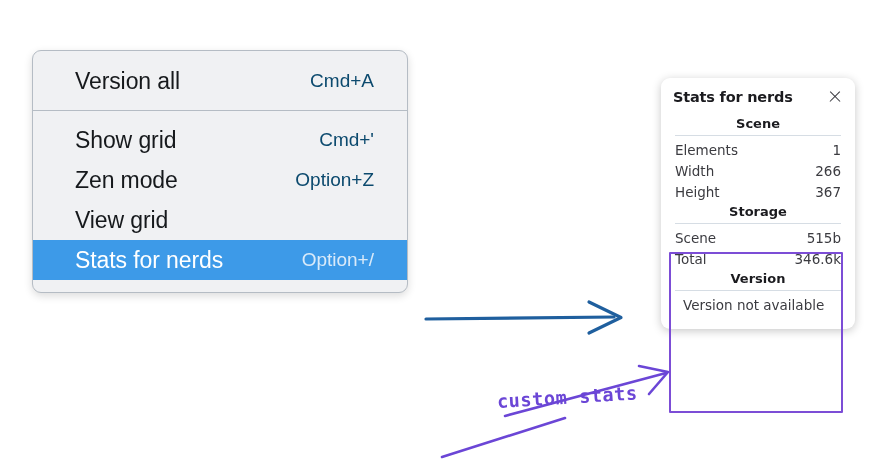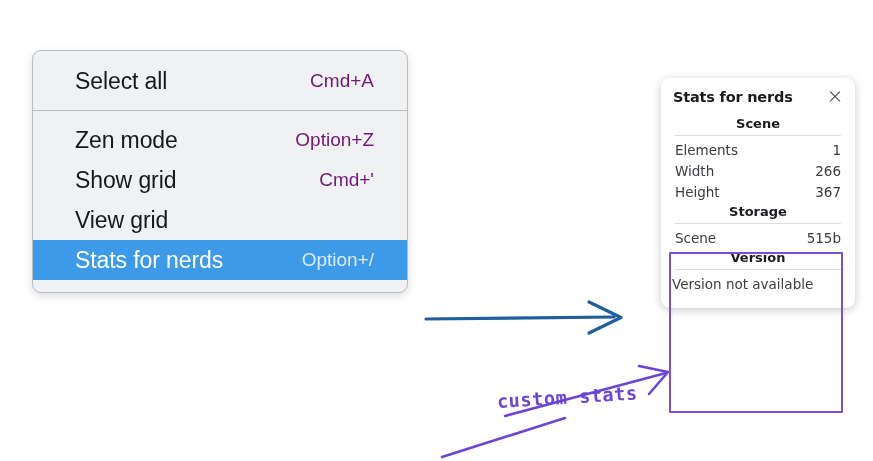--- a/index.html
+++ b/index.html
@@ -47,21 +47,21 @@
     cursor: default;
   }
   .menu-item .label {
     font-size: 23px;
     color: #16191c;
     letter-spacing: -0.1px;
     white-space: nowrap;
   }
   .menu-item .shortcut {
     font-size: 19px;
-    color: #701a75;
+    color: #0c4a6e;
     white-space: nowrap;
   }
   .menu-item.highlighted {
     background: #3d9ae8;
   }
   .menu-item.highlighted .label { color: #ffffff; }
   .menu-item.highlighted .shortcut { color: #d9eaf9; }
 
   
   #stats-panel {
@@ -126,21 +126,21 @@
     align-items: flex-end;
     font-size: 13.5px;
     color: #3b3b40;
     padding: 2.5px 3px;
   }
   .stat-row .k { white-space: nowrap; }
   .stat-row .v { white-space: nowrap; }
   .version-row {
     font-size: 13.5px;
     color: #3b3b40;
-    padding: 3px 0;
+    padding: 3px 11px;
     white-space: nowrap;
   }
 
   
   #custom-stats-box {
     position: absolute;
     left: 669px;
     top: 252px;
     width: 174px;
     height: 161px;
@@ -186,35 +186,35 @@
     white-space: nowrap;
   }
 </style>
 </head>
 <body>
 
 <div id="context-menu">
 
   <div class="menu-group first">
     <div class="menu-item">
-      <span class="label">Select all</span>
+      <span class="label">Version all</span>
       <span class="shortcut">Cmd+A</span>
     </div>
   </div>
 
   <div class="menu-sep"></div>
 
   <div class="menu-group second">
+    <div class="menu-item">
+      <span class="label">Show grid</span>
+      <span class="shortcut">Cmd+'</span>
+    </div>
     <div class="menu-item">
       <span class="label">Zen mode</span>
       <span class="shortcut">Option+Z</span>
-    </div>
-    <div class="menu-item">
-      <span class="label">Show grid</span>
-      <span class="shortcut">Cmd+'</span>
     </div>
     <div class="menu-item">
       <span class="label">View grid</span>
     </div>
     <div class="menu-item highlighted">
       <span class="label">Stats for nerds</span>
       <span class="shortcut">Option+/</span>
     </div>
   </div>
 
@@ -240,20 +240,24 @@
   <div class="stat-row">
     <span class="k">Height</span>
     <span class="v">367</span>
   </div>
 
   <div class="section-head">Storage</div>
   <div class="hairline"></div>
   <div class="stat-row">
     <span class="k">Scene</span>
     <span class="v">515b</span>
+  </div>
+  <div class="stat-row">
+    <span class="k">Total</span>
+    <span class="v">346.6k</span>
   </div>
 
   <div class="section-head">Version</div>
   <div class="hairline"></div>
   <div class="version-row">Version not available</div>
 
 </div>
 
 <div id="custom-stats-box"></div>
 

